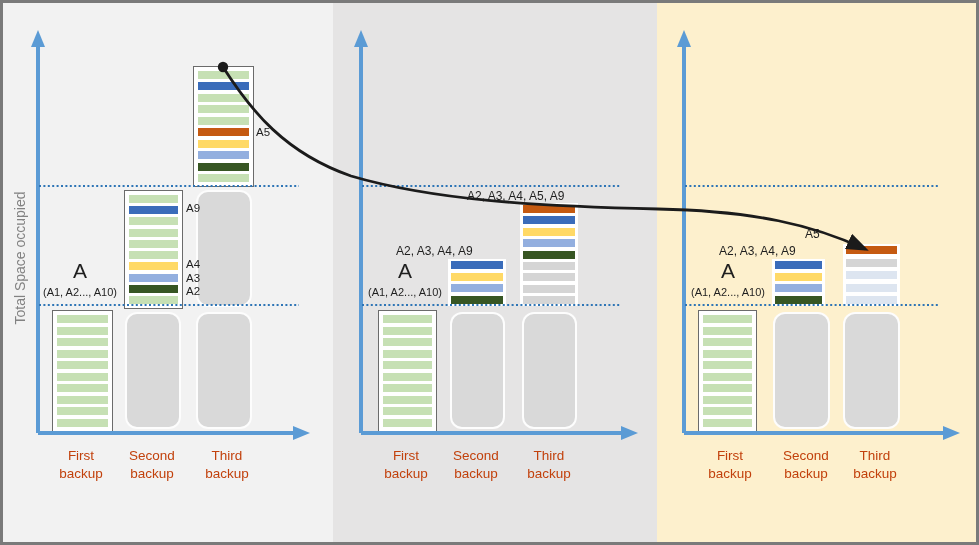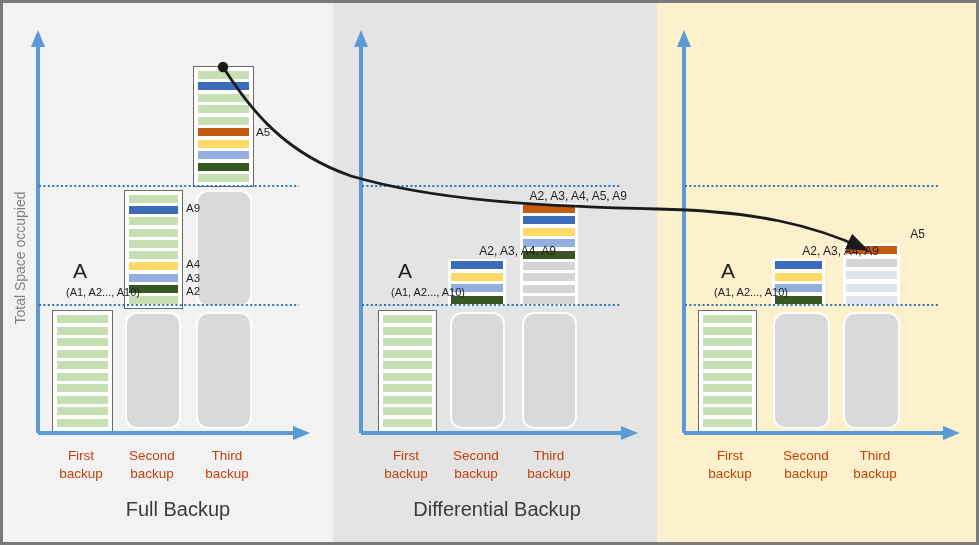--- a/index.html
+++ b/index.html
@@ -34,23 +34,23 @@
   .stripe { height:8px; width:100%; }
 
   
   .ghost {
     position:absolute; background:var(--placeholder_gray,#d9d9d9);
     border:2px solid rgba(255,255,255,0.95); border-radius:12px;
     box-sizing:border-box; z-index:2;
   }
 
   .ann { position:absolute; font-size:11.5px; color:#1f1f1f; z-index:4; white-space:nowrap; }
-  .stack-label { position:absolute; font-size:12px; color:#1f1f1f; text-align:right; z-index:4; white-space:nowrap; }
+  .stack-label { position:absolute; font-size:12px; color:#1f1f1f; text-align:left; z-index:4; white-space:nowrap; }
   .a-big { position:absolute; font-size:21px; color:#1f1f1f; text-align:center; z-index:4; }
-  .a-sub { position:absolute; font-size:11px; color:#1f1f1f; text-align:right; z-index:4; white-space:nowrap; }
+  .a-sub { position:absolute; font-size:11px; color:#1f1f1f; text-align:center; z-index:4; white-space:nowrap; }
   .col-label { position:absolute; font-size:13.5px; line-height:1.32; color:#c2410c; text-align:center; z-index:4; }
   .panel-title { position:absolute; font-size:20px; color:#3b3b3b; text-align:center; z-index:4; white-space:nowrap; }
   .ylabel {
     position:absolute; left:-67px; top:246px; width:170px; height:18px;
     font-size:14px; color:#828282; text-align:center;
     transform:rotate(-90deg); z-index:4; white-space:nowrap;
   }
 </style>
 </head>
 <body>
@@ -104,21 +104,20 @@
     <div class="a-sub" style="left:17px; top:283px; width:120px;">(A1, A2..., A10)</div>
     <div class="ann" style="left:183px; top:199px;">A9</div>
     <div class="ann" style="left:183px; top:255px;">A4</div>
     <div class="ann" style="left:183px; top:269px;">A3</div>
     <div class="ann" style="left:183px; top:282px;">A2</div>
     <div class="ann" style="left:253px; top:123px;">A5</div>
 
     <div class="col-label" style="left:45px; top:444px; width:66px;">First backup</div>
     <div class="col-label" style="left:116px; top:444px; width:66px;">Second backup</div>
     <div class="col-label" style="left:191px; top:444px; width:66px;">Third backup</div>
-    <div class="panel-title" style="left:25px; top:495px; width:300px;">Full Backup</div>
   </section>
 
   <section class="panel" id="panel-diff">
     <div class="bar" style="left:45px; top:307px; width:59px; height:122px;">
         <div class="stripe" style="background: rgb(198, 224, 180);"></div>
         <div class="stripe" style="background: rgb(198, 224, 180);"></div>
         <div class="stripe" style="background: rgb(198, 224, 180);"></div>
         <div class="stripe" style="background: rgb(198, 224, 180);"></div>
         <div class="stripe" style="background: rgb(198, 224, 180);"></div>
         <div class="stripe" style="background: rgb(198, 224, 180);"></div>
@@ -148,21 +147,20 @@
       </div>
 
     <div class="a-big" style="left:12px; top:256px; width:120px;">A</div>
     <div class="a-sub" style="left:12px; top:283px; width:120px;">(A1, A2..., A10)</div>
     <div class="stack-label" style="left:63px; top:241px; width:160px;">A2, A3, A4, A9</div>
     <div class="stack-label" style="left:134px; top:186px; width:160px;">A2, A3, A4, A5, A9</div>
 
     <div class="col-label" style="left:40px; top:444px; width:66px;">First backup</div>
     <div class="col-label" style="left:110px; top:444px; width:66px;">Second backup</div>
     <div class="col-label" style="left:183px; top:444px; width:66px;">Third backup</div>
-    <div class="panel-title" style="left:14px; top:495px; width:300px;">Differential Backup</div>
   </section>
 
   <section class="panel" id="panel-incr">
     <div class="bar" style="left:41px; top:307px; width:59px; height:122px;">
         <div class="stripe" style="background: rgb(198, 224, 180);"></div>
         <div class="stripe" style="background: rgb(198, 224, 180);"></div>
         <div class="stripe" style="background: rgb(198, 224, 180);"></div>
         <div class="stripe" style="background: rgb(198, 224, 180);"></div>
         <div class="stripe" style="background: rgb(198, 224, 180);"></div>
         <div class="stripe" style="background: rgb(198, 224, 180);"></div>

